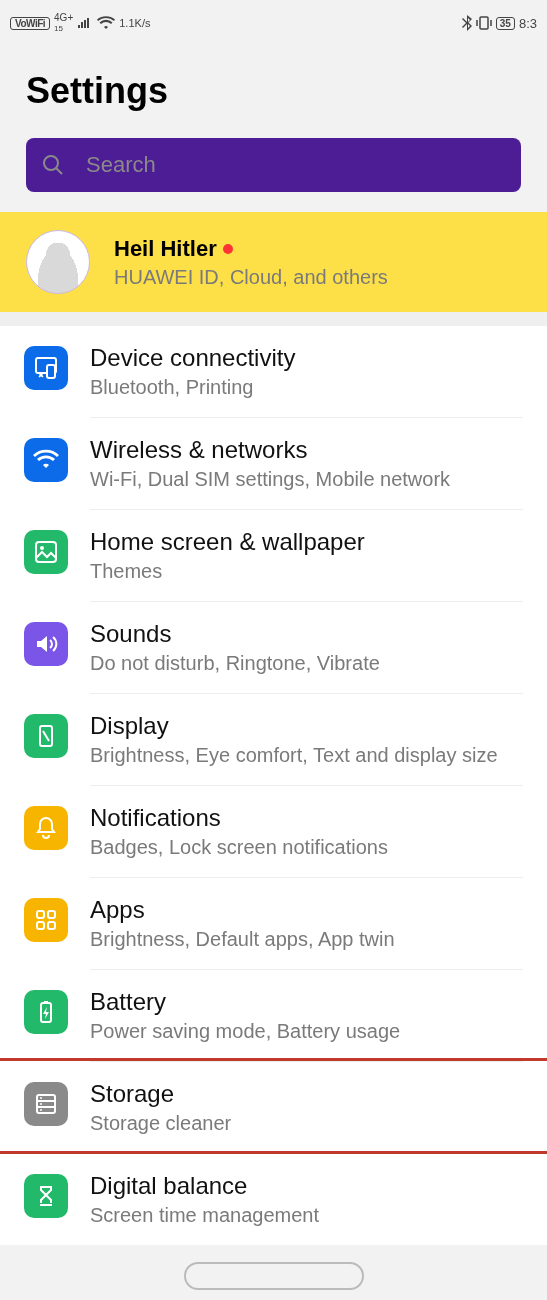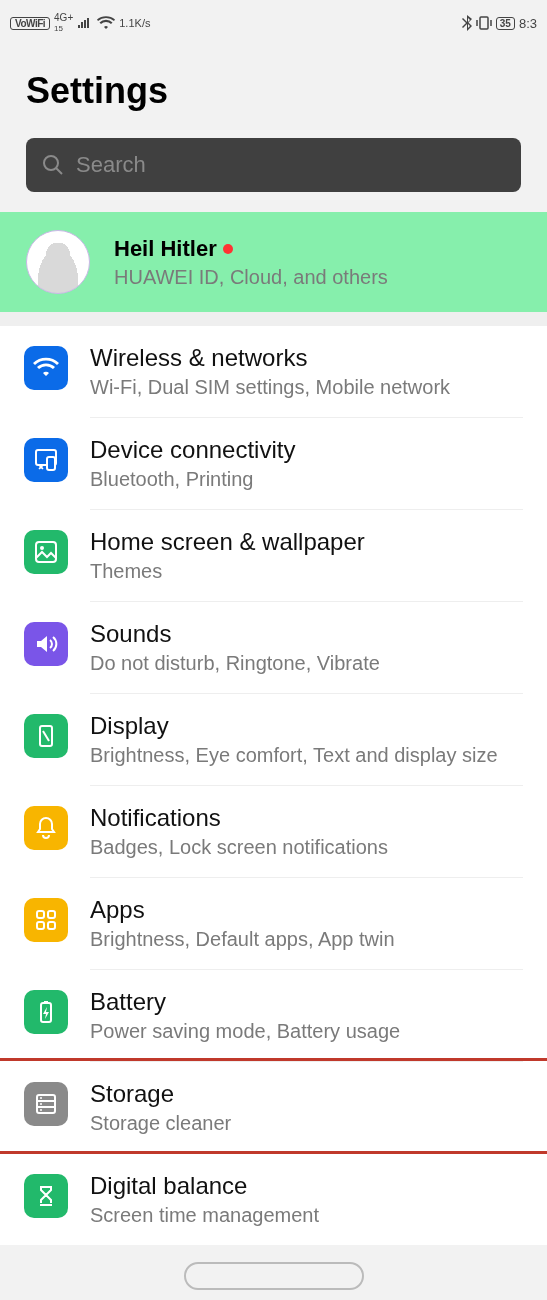--- a/index.html
+++ b/index.html
@@ -5,22 +5,22 @@
   * { box-sizing: border-box; margin: 0; padding: 0; }
   html, body { width: 547px; height: 1300px; font-family: -apple-system, Helvetica, Arial, sans-serif; background: #f2f2f2; color: #000; }
   .status-bar { height: 40px; padding: 6px 10px 0 10px; display: flex; justify-content: space-between; align-items: center; font-size: 13px; color: #444; }
   .status-left, .status-right { display: flex; align-items: center; gap: 4px; }
   .vowifi { border: 1.5px solid #444; border-radius: 3px; padding: 0 4px; font-size: 10px; font-weight: bold; letter-spacing: -0.5px; }
   .sig { font-size: 10px; line-height: 1; }
   .sigsub { font-size: 8px; margin-top: 44px; }
   .speed { font-size: 11px; line-height: 1; display:flex; }
   .batt-box { border:1.5px solid #444; border-radius:3px; padding:0 3px; font-size:10px; font-weight:bold;}
   .page-title { padding: 30px 26px 26px 26px; font-size: 36px; font-weight: 700; }
-  .search-row { margin: 0 26px 20px 26px; background: #404040; border-radius: 8px; height: 54px; display:flex; align-items:center; padding:0 16px; gap:12px; color:#8a8a8a; font-size:22px;}
-  .account-row { background:#86efac; padding: 18px 24px 18px 26px; display:flex; align-items:center; gap:24px;}
+  .search-row { margin: 0 26px 20px 26px; background: #4c1d95; border-radius: 8px; height: 54px; display:flex; align-items:center; padding:0 16px; gap:22px; color:#8a8a8a; font-size:22px;}
+  .account-row { background:#fde047; padding: 18px 24px 18px 26px; display:flex; align-items:center; gap:24px;}
   .avatar { width:64px; height:64px; border-radius:50%; border:1px solid #c9b8e6; background: radial-gradient(circle at 50% 38%, #d9d9d9 0 12px, transparent 12px), radial-gradient(ellipse at 50% 80%, #d9d9d9 0 20px, transparent 20px); background-color:#fff;}
   .acct-name { font-size:22px; font-weight:700; display:flex; align-items:center; gap:6px;}
   .red-dot { width:10px; height:10px; border-radius:50%; background:#f33; display:inline-block;}
   .acct-sub { font-size:20px; color:#7a7a7a; margin-top:4px;}
   .gap { height:14px; background:#efefef;}
   .list { background:#fff; }
   .item { display:flex; align-items:flex-start; padding:18px 24px 0 24px; gap:22px; position:relative;}
   .item-body { flex:1; border-bottom:1px solid #eee; padding-bottom:18px; min-height:62px;}
   .item:last-child .item-body { border-bottom:none;}
   .item-title { font-size:24px; font-weight:500; color:#111;}
@@ -95,40 +95,40 @@
     <div class="acct-sub">HUAWEI ID, Cloud, and others</div>
   </div>
 </div>
 
 <div class="gap"></div>
 
 <div class="list" id="list">
     <div class="item">
       <div class="icon-box blue">
         <svg width="26" height="26" viewBox="0 0 26 26">
-          <path d="M13 21l3-3a4 4 0 00-6 0zM6 14a10 10 0 0114 0l2-2a13 13 0 00-18 0zM2 10a16 16 0 0122 0l2-2a19 19 0 00-26 0z" fill="#fff"></path>
-        </svg>
-      </div>
-      <div class="item-body">
-        <div class="item-title">Wireless &amp; networks</div>
-        <div class="item-sub">Wi-Fi, Dual SIM settings, Mobile network</div>
-      </div>
-    </div>
-    <div class="item">
-      <div class="icon-box blue">
-        <svg width="26" height="26" viewBox="0 0 26 26">
           <rect x="3" y="3" width="20" height="15" rx="2" fill="none" stroke="#fff" stroke-width="2"></rect>
           <rect x="14" y="10" width="8" height="13" rx="2" fill="#0b6be8" stroke="#fff" stroke-width="2"></rect>
           <circle cx="8" cy="20" r="1.5" fill="#fff"></circle>
           <path d="M6 18l4 4M10 18l-4 4" stroke="#fff" stroke-width="1.5"></path>
         </svg>
       </div>
       <div class="item-body">
         <div class="item-title">Device connectivity</div>
         <div class="item-sub">Bluetooth, Printing</div>
+      </div>
+    </div>
+    <div class="item">
+      <div class="icon-box blue">
+        <svg width="26" height="26" viewBox="0 0 26 26">
+          <path d="M13 21l3-3a4 4 0 00-6 0zM6 14a10 10 0 0114 0l2-2a13 13 0 00-18 0zM2 10a16 16 0 0122 0l2-2a19 19 0 00-26 0z" fill="#fff"></path>
+        </svg>
+      </div>
+      <div class="item-body">
+        <div class="item-title">Wireless &amp; networks</div>
+        <div class="item-sub">Wi-Fi, Dual SIM settings, Mobile network</div>
       </div>
     </div>
     <div class="item">
       <div class="icon-box green">
         <svg width="26" height="26" viewBox="0 0 26 26">
           <rect x="3" y="3" width="20" height="20" rx="3" fill="none" stroke="#fff" stroke-width="2"></rect>
           <circle cx="9" cy="9" r="2" fill="#fff"></circle>
           <path d="M3 19l6-6 5 5 4-4 5 5" fill="none" stroke="#fff" stroke-width="2"></path>
         </svg>
       </div>

